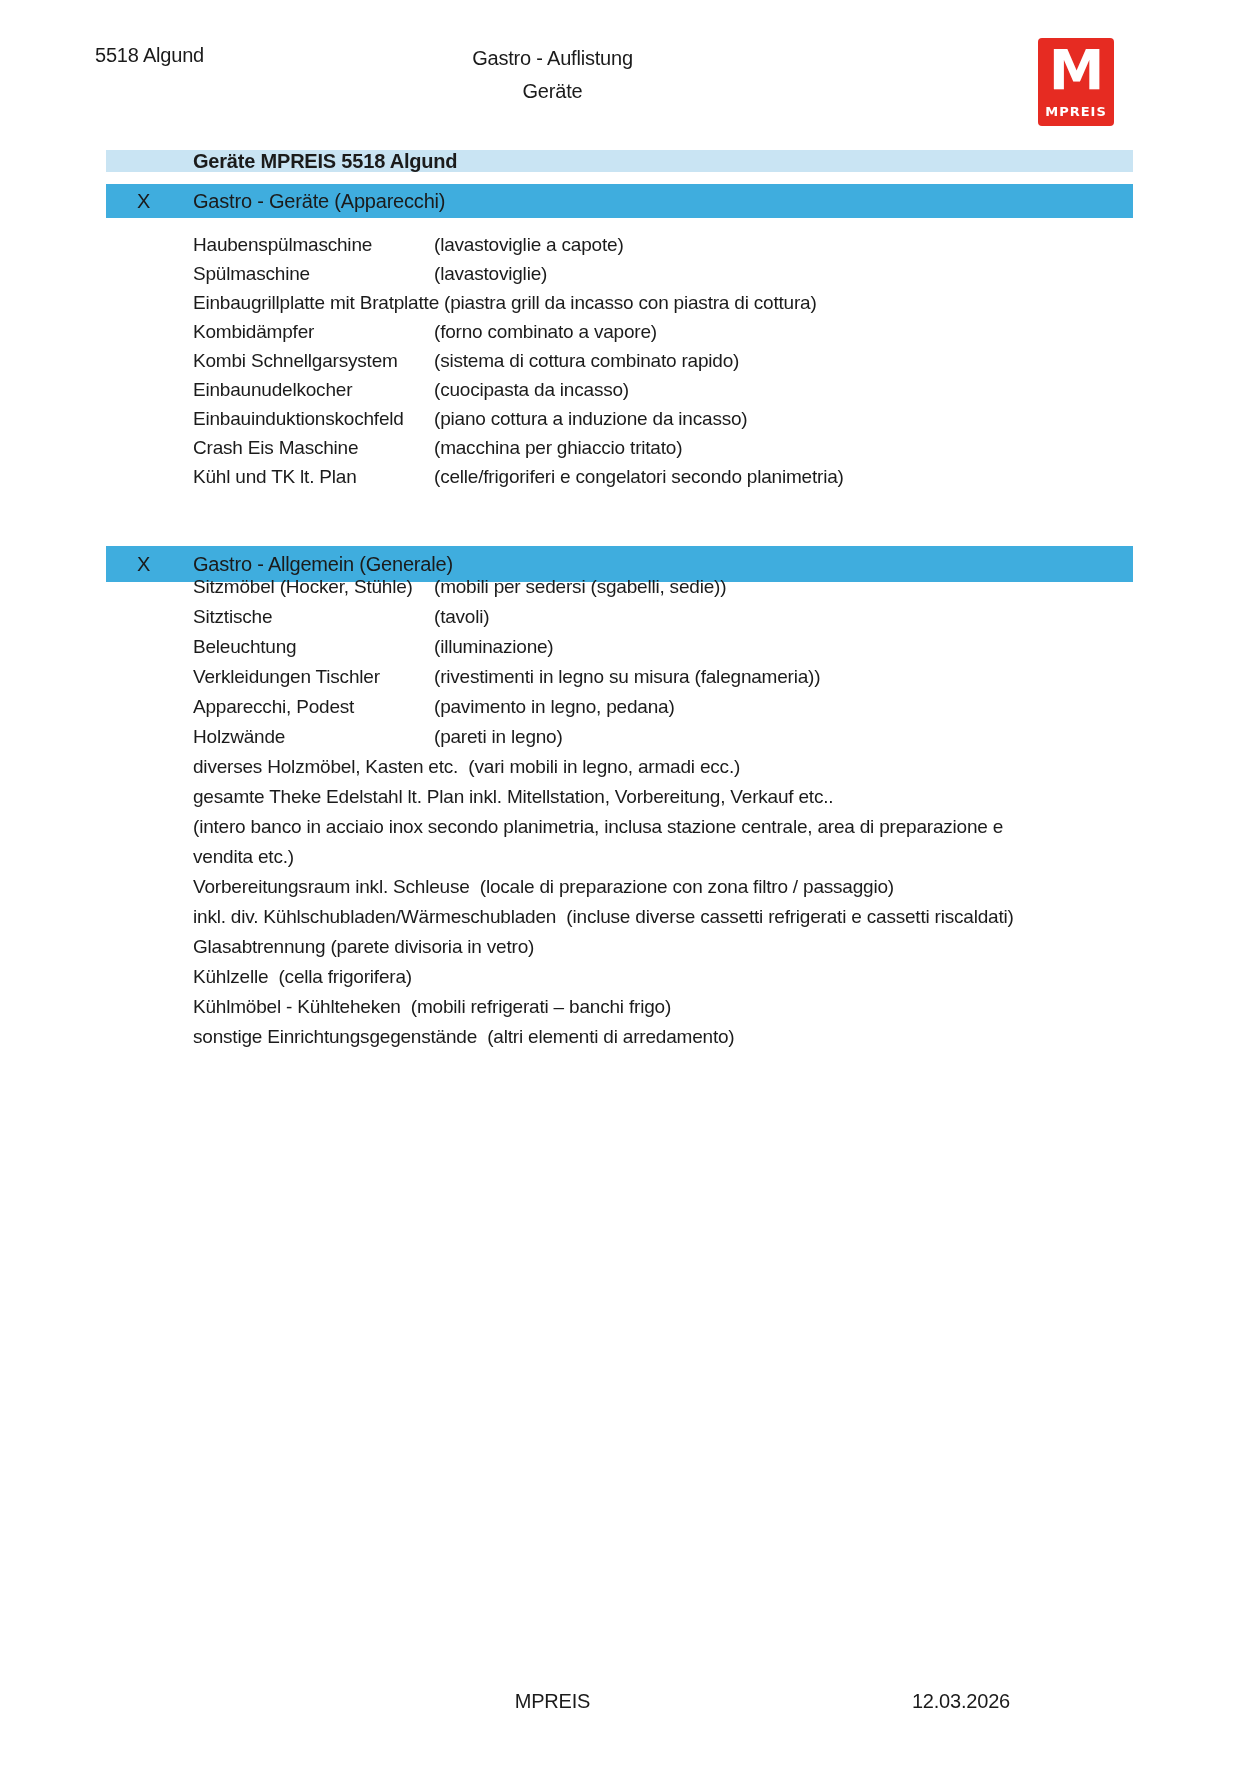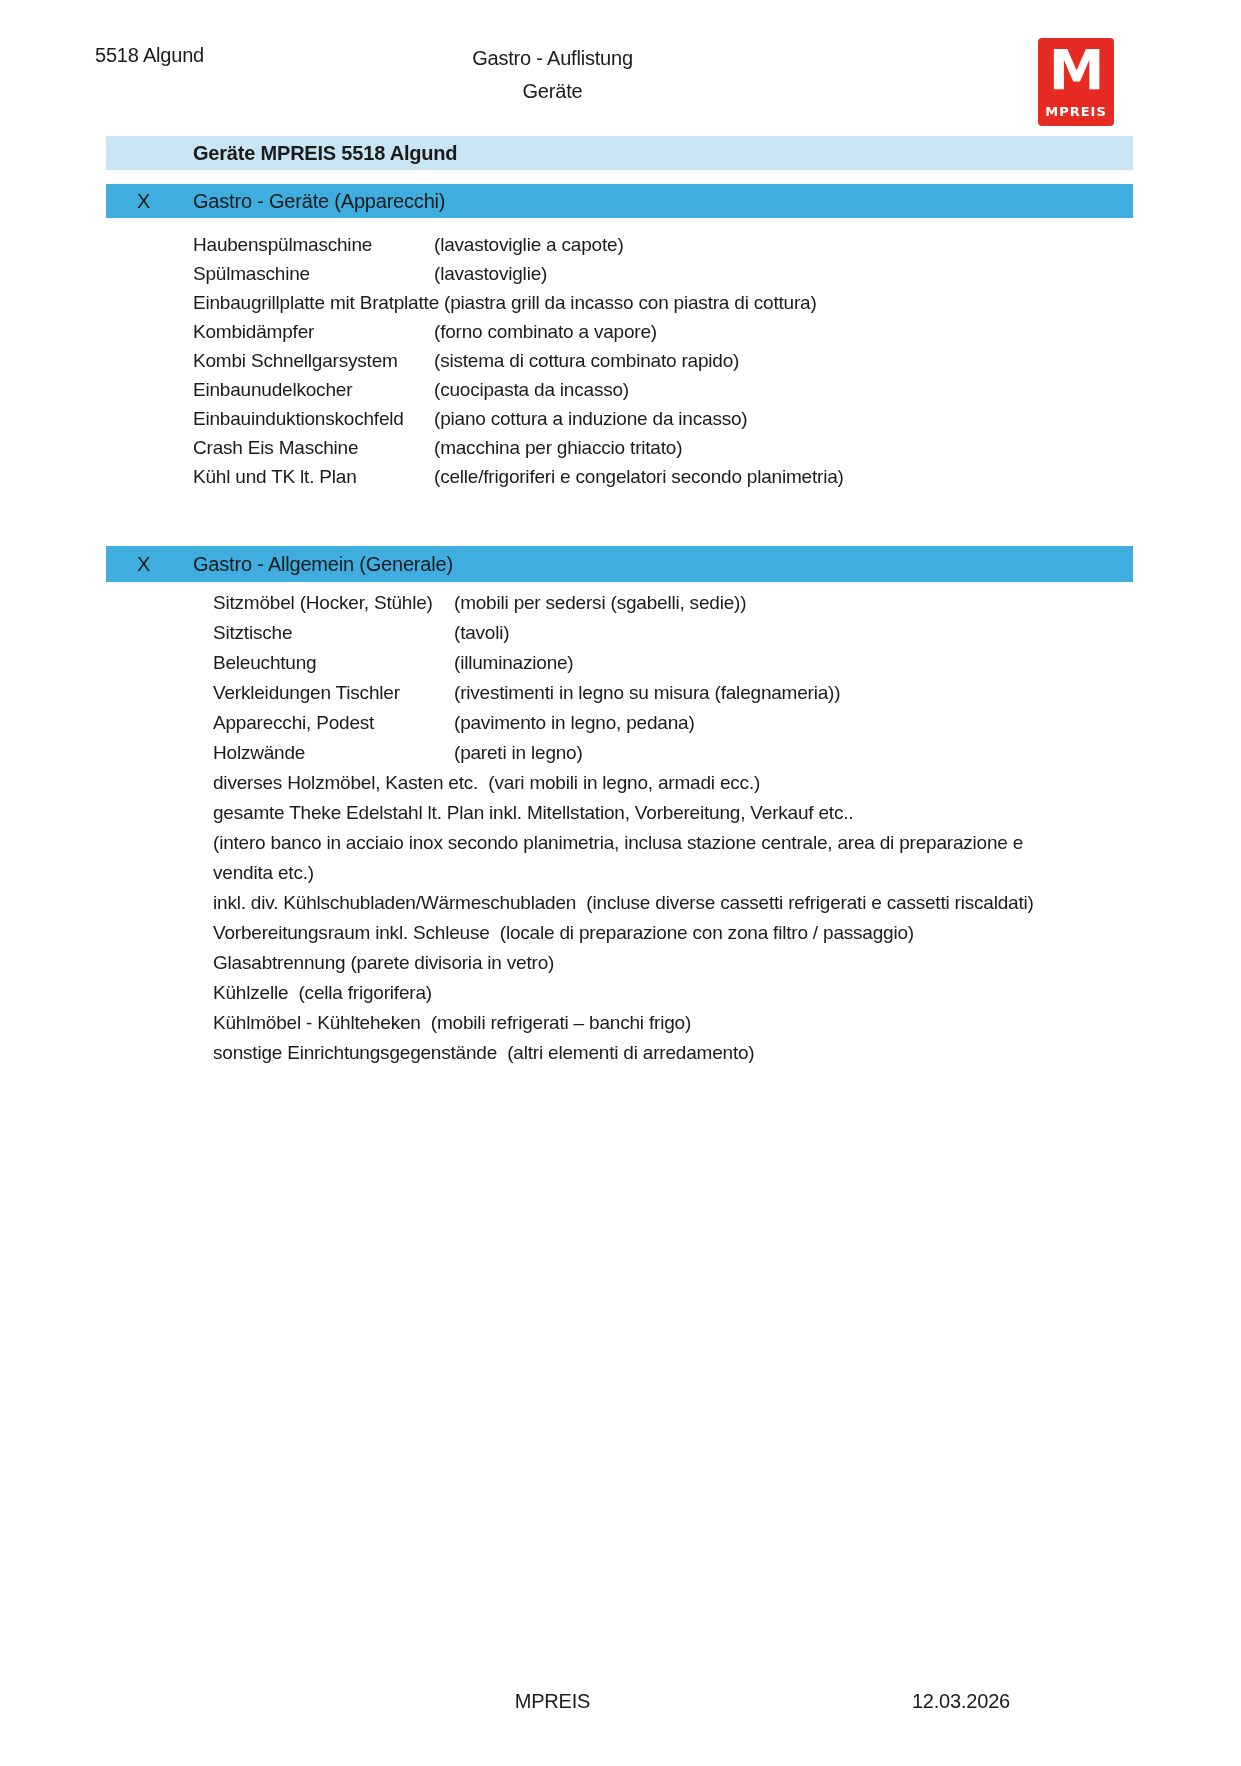--- a/index.html
+++ b/index.html
@@ -45,21 +45,21 @@
   .logo .word{
     color:#fff;font-weight:bold;font-size:13px;letter-spacing:1px;
     font-family:"DejaVu Sans",sans-serif;
   }
   
   .bar{
     position:absolute;left:106px;width:1027px;
     display:flex;align-items:center;
     font-size:20px;letter-spacing:-0.2px;
   }
-  .bar.light{top:136px;height:34px;background:var(--header-bar);font-weight:bold;}
+  .bar.light{top:150px;height:22px;background:var(--header-bar);font-weight:bold;}
   .bar.blue{background:var(--section-bar);}
   .bar .pad{display:inline-block;width:87px;flex:0 0 87px;}
   .bar .mark{
     position:absolute;left:31px;width:30px;text-align:left;
   }
   
   .rows{
     position:absolute;left:193px;width:870px;
     font-size:19px;line-height:29px;letter-spacing:-0.2px;
   }
@@ -138,21 +138,21 @@
         <span class="val">(celle/frigoriferi e congelatori secondo planimetria)</span>
       </div>
     </div>
 
   <div class="bar blue" style="top:546px;height:36px;">
     <span class="mark">X</span>
     <span class="pad"></span>
     <span>Gastro - Allgemein (Generale)</span>
   </div>
 
-  <div class="rows r2" style="top:588px;margin-left:20px;">
+  <div class="rows r2" style="top:572px;">
       <div class="row">
         <span class="lbl">Sitzmöbel (Hocker, Stühle)</span>
         <span class="val">(mobili per sedersi (sgabelli, sedie))</span>
       </div>
       <div class="row">
         <span class="lbl">Sitztische</span>
         <span class="val">(tavoli)</span>
       </div>
       <div class="row">
         <span class="lbl">Beleuchtung</span>
@@ -166,22 +166,22 @@
         <span class="lbl">Apparecchi, Podest</span>
         <span class="val">(pavimento in legno, pedana)</span>
       </div>
       <div class="row">
         <span class="lbl">Holzwände</span>
         <span class="val">(pareti in legno)</span>
       </div>
       <div class="row flow">diverses Holzmöbel, Kasten etc.  (vari mobili in legno, armadi ecc.)</div>
       <div class="row flow">gesamte Theke Edelstahl lt. Plan inkl. Mitellstation, Vorbereitung, Verkauf etc..</div>
       <div class="row flow">(intero banco in acciaio inox secondo planimetria, inclusa stazione centrale, area di preparazione e vendita etc.)</div>
+      <div class="row flow">Vorbereitungsraum inkl. Schleuse  (locale di preparazione con zona filtro / passaggio)</div>
       <div class="row flow">inkl. div. Kühlschubladen/Wärmeschubladen  (incluse diverse cassetti refrigerati e cassetti riscaldati)</div>
-      <div class="row flow">Vorbereitungsraum inkl. Schleuse  (locale di preparazione con zona filtro / passaggio)</div>
       <div class="row flow">Glasabtrennung (parete divisoria in vetro)</div>
       <div class="row flow">Kühlzelle  (cella frigorifera)</div>
       <div class="row flow">Kühlmöbel - Kühlteheken  (mobili refrigerati – banchi frigo)</div>
       <div class="row flow">sonstige Einrichtungsgegenstände  (altri elementi di arredamento)</div>
     </div>
 
   <div class="footer-center">MPREIS</div>
   <div class="footer-right">12.03.2026</div>
 
 </div>

